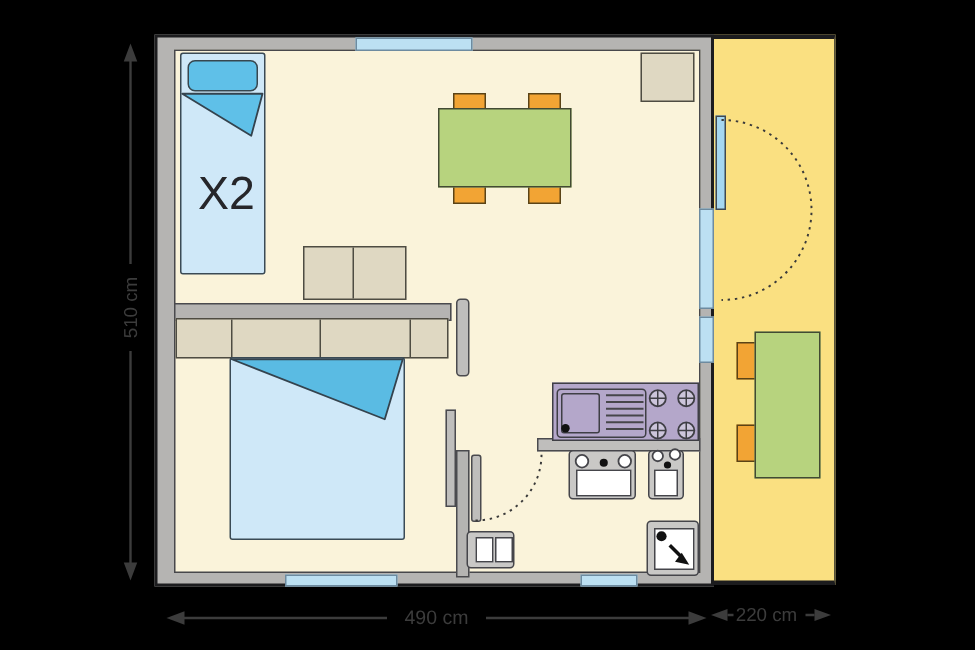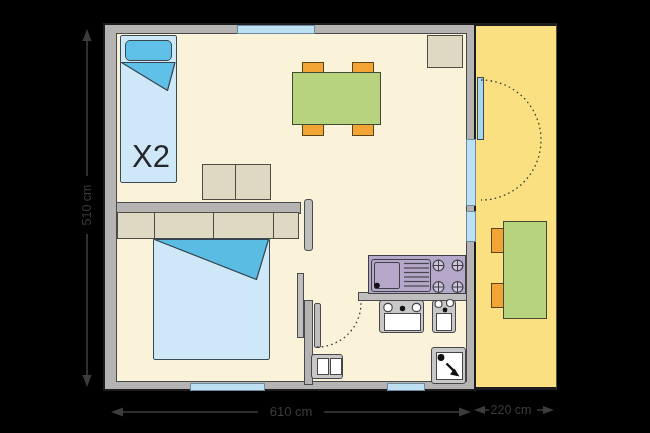--- a/index.html
+++ b/index.html
@@ -140,17 +140,17 @@
         <line x1="324" y1="412" x2="462" y2="412"></line>
       <polygon points="111,412 123,407.5 123,416.5" stroke="none"></polygon>
       <polygon points="471,412 459,407.5 459,416.5" stroke="none"></polygon>
       <line x1="485" y1="410" x2="489" y2="410"></line>
         <line x1="537" y1="410" x2="543" y2="410"></line>
       <polygon points="474,410 485,406 485,414" stroke="none"></polygon>
       <polygon points="554,410 543,406 543,414" stroke="none"></polygon>
     </g>
   </svg>
 
-  <div class="abs" style="left:124px;top:110px;width:54px;height:38px;font-size:31px;line-height:38px;text-align:center;color:#26262a;margin-top:28px;">X2</div>
+  <div class="abs" style="left:124px;top:110px;width:54px;height:38px;font-size:31px;line-height:38px;text-align:center;color:#26262a;">X2</div>
   <div class="abs dimtext" style="left:60px;top:197px;width:54px;height:16px;transform:rotate(-90deg);font-size:12.5px;">510 cm</div>
-  <div class="abs dimtext" style="left:261px;top:404px;width:60px;height:16px;">610 cm</div>
+  <div class="abs dimtext" style="left:261px;top:404px;width:60px;height:16px;">490 cm</div>
   <div class="abs dimtext" style="left:484px;top:402px;width:54px;height:15px;font-size:12.5px;">220 cm</div>
 </div>
 
 </body></html>

